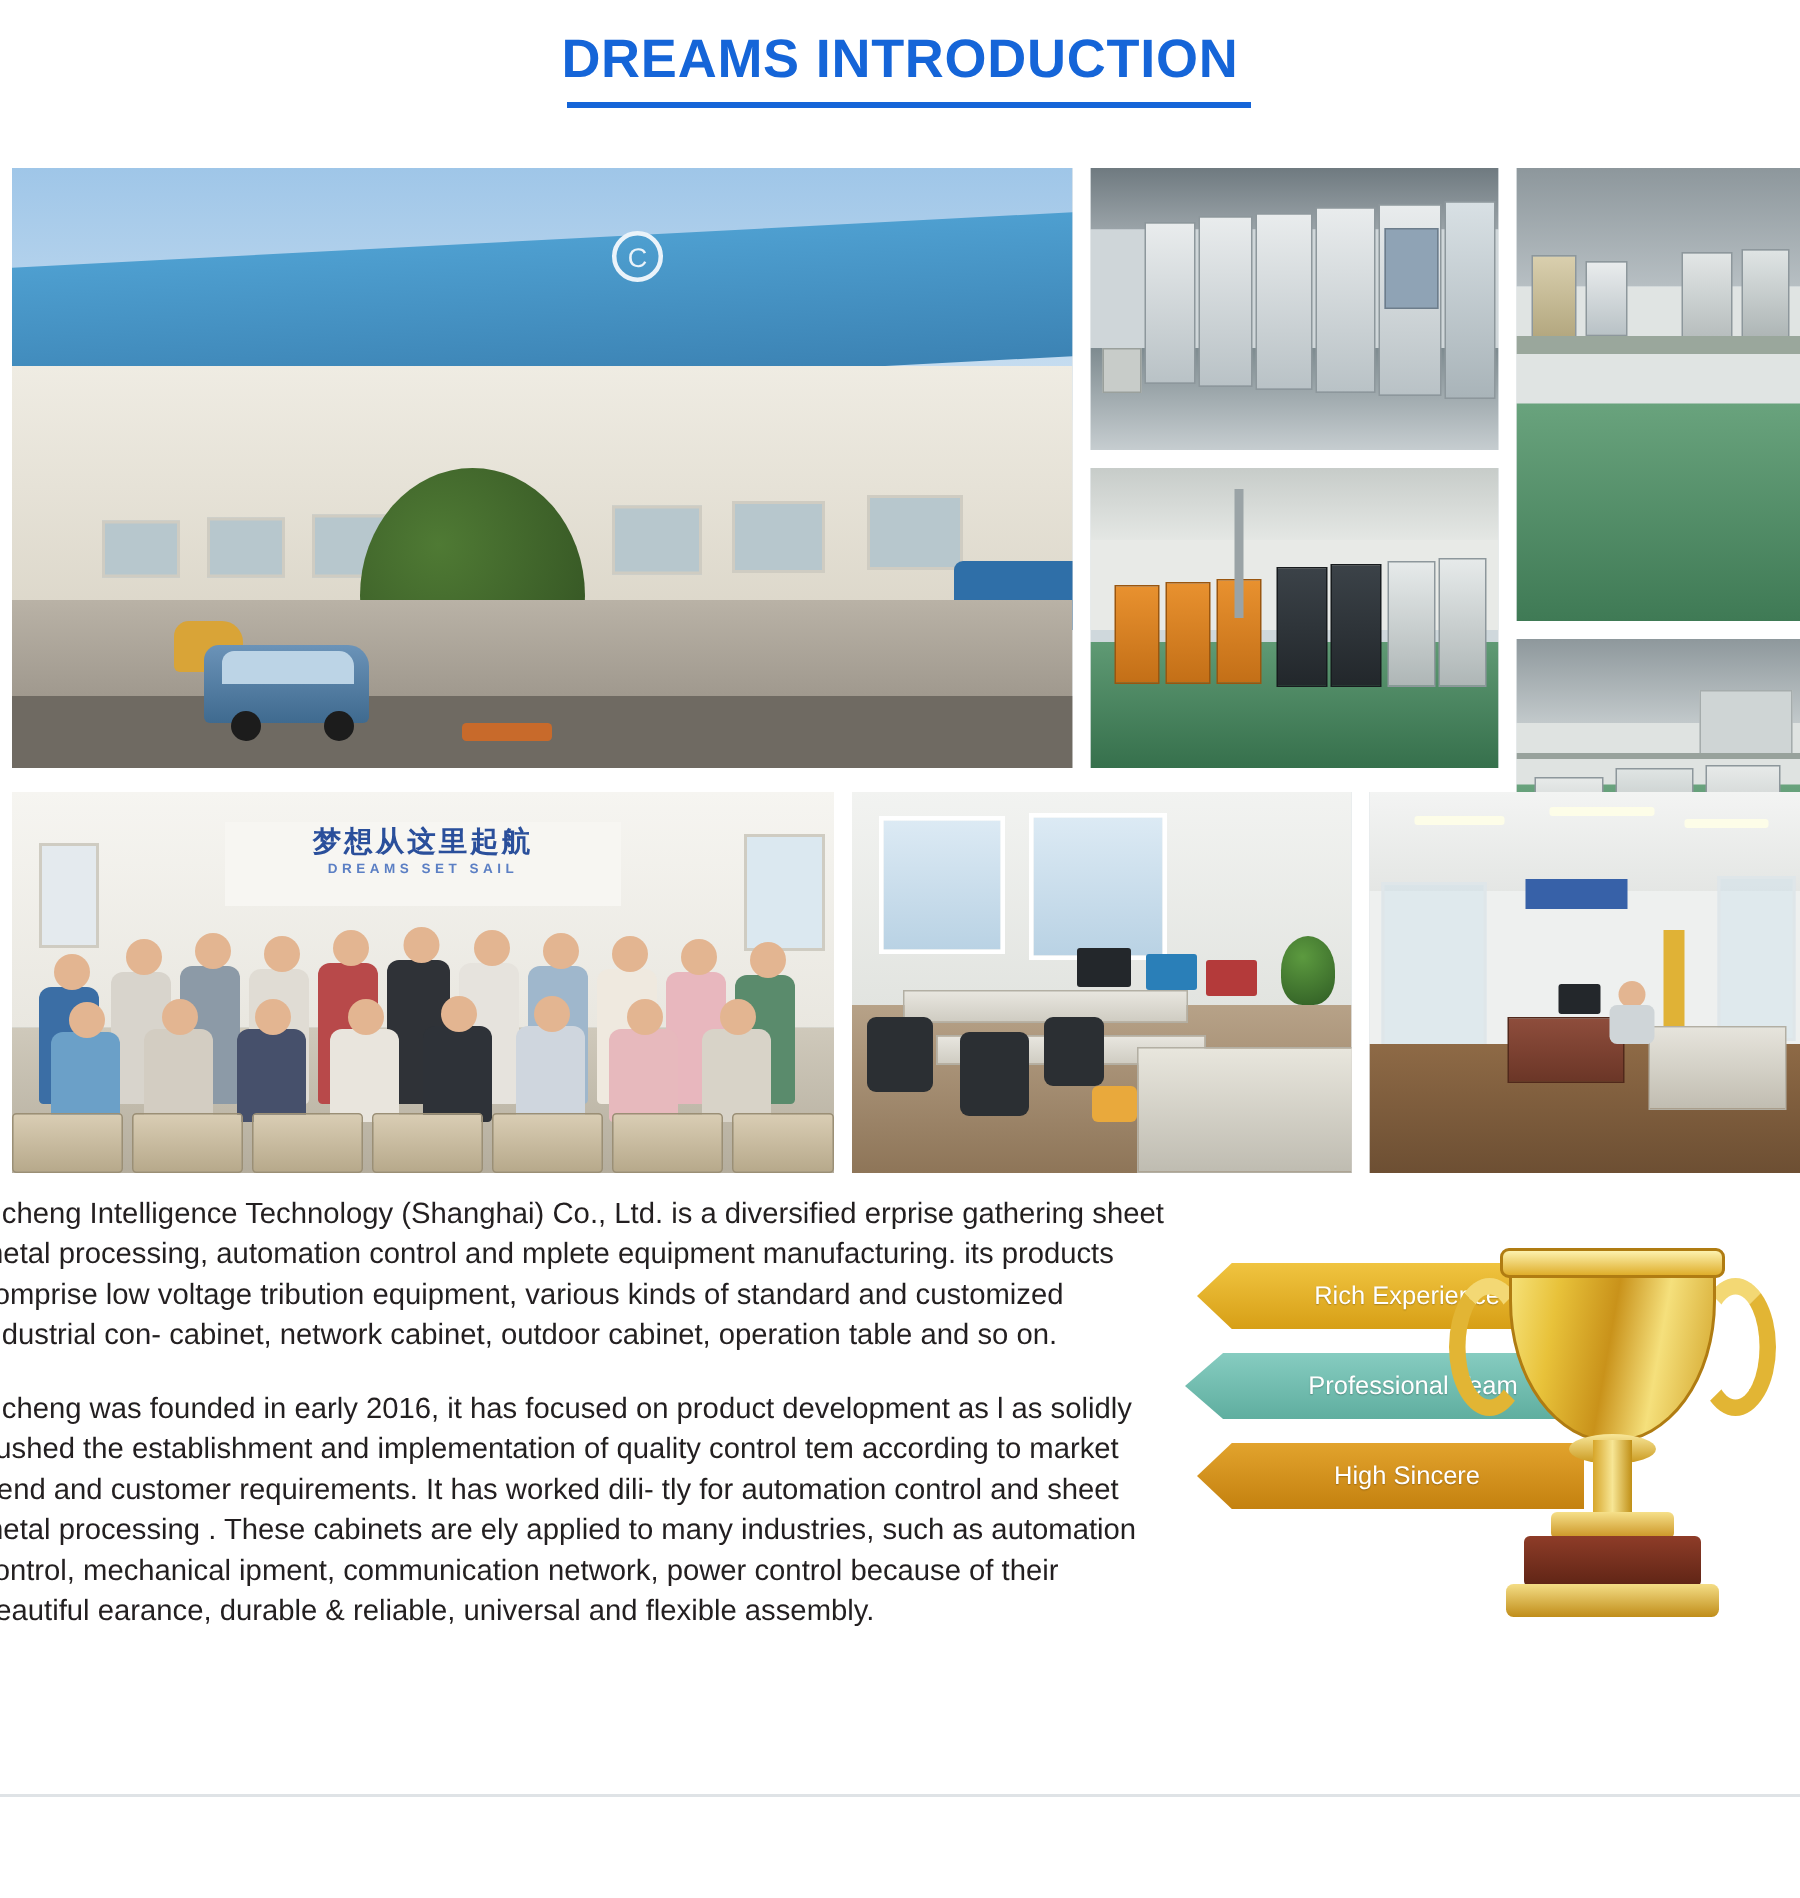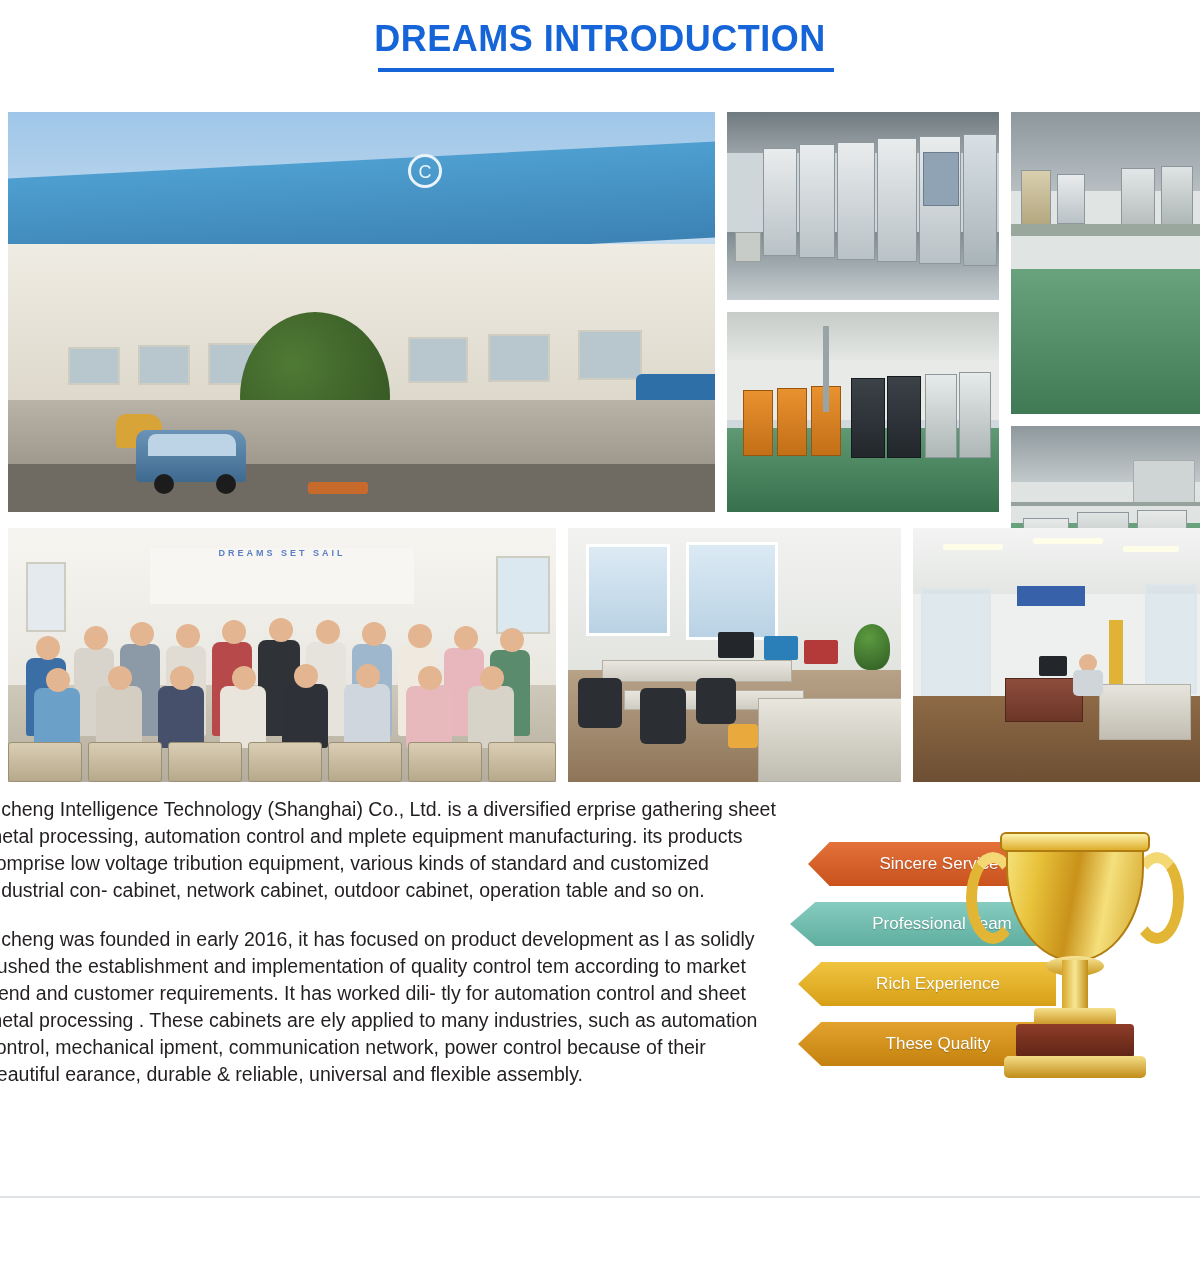--- a/index.html
+++ b/index.html
@@ -311,20 +311,21 @@
       <div class="cab" style="left:66px; top:86px; width:52px; height:56px; background:linear-gradient(180deg,#dfe4e3,#a9b0af);"></div>
       <div class="cab" style="left:126px; top:84px; width:50px; height:58px; background:linear-gradient(180deg,#e7eae9,#b6bcbb);"></div>
       <div style="position:absolute; left:122px; top:34px; width:62px; height:44px; background:#cfd5d5; border:1px solid #a5acac;"></div>
       <div style="position:absolute; left:0; top:76px; width:100%; height:4px; background:#98a29c;"></div>
     </div>
 
     <div class="ph" id="photo-team-group">
       <div class="t-wall"></div>
       <div class="t-floor"></div>
       <div class="t-banner">
+        <div class="cn">梦想从这里起航</div>
         <div class="en">DREAMS SET SAIL</div>
       </div>
       <div class="f-win" style="left:488px; top:28px; width:54px; height:78px; background:#dbe8f0;"></div>
       <div class="f-win" style="left:18px; top:34px; width:40px; height:70px; background:#e4eaee;"></div>
 
       <div class="person" style="left:18px;  top:130px; width:40px; height:78px; background:#3b6ea5;"></div>
       <div class="head" style="left:28px;  top:108px; width:24px; height:24px;"></div>
       <div class="person" style="left:66px;  top:120px; width:40px; height:88px; background:#d8d4cc;"></div>
       <div class="head" style="left:76px;  top:98px;  width:24px; height:24px;"></div>
       <div class="person" style="left:112px; top:116px; width:40px; height:92px; background:#8c9aa7;"></div>
@@ -409,31 +410,28 @@
     </div>
   </div>
 
   <div class="body-text">
     <p>uicheng Intelligence Technology (Shanghai) Co., Ltd. is a diversified erprise gathering sheet metal processing, automation control and mplete equipment manufacturing. its products comprise low voltage tribution equipment, various kinds of standard and customized industrial con- cabinet, network cabinet, outdoor cabinet, operation table and so on.</p>
     <p>uicheng was founded in early 2016, it has focused on product development as l as solidly pushed the establishment and implementation of quality control tem according to market trend and customer requirements. It has worked dili- tly for automation control and sheet metal processing .  These cabinets are ely applied to many industries, such as automation control, mechanical ipment, communication network, power control because of their beautiful earance, durable &amp; reliable, universal and flexible assembly.</p>
   </div>
 
   <div class="highlight-block">
     <div class="arrows">
-      <div class="arrow" id="arrow-sincere-service">
-        <span>Sincere Service</span>
+      <div class="arrow" id="arrow-rich-experience">
+        <span>Rich Experience</span>
       </div>
       <div class="arrow" id="arrow-professional-team">
         <span>Professional Team</span>
       </div>
-      <div class="arrow" id="arrow-rich-experience">
-        <span>Rich Experience</span>
-      </div>
       <div class="arrow" id="arrow-high-quality">
-        <span>These Quality</span>
+        <span>High Sincere</span>
       </div>
     </div>
 
     <div class="trophy">
       <div class="handle left"></div>
       <div class="handle right"></div>
       <div class="trophy-cup"></div>
       <div class="trophy-rim"></div>
       <div class="trophy-knob"></div>
       <div class="trophy-stem"></div>

